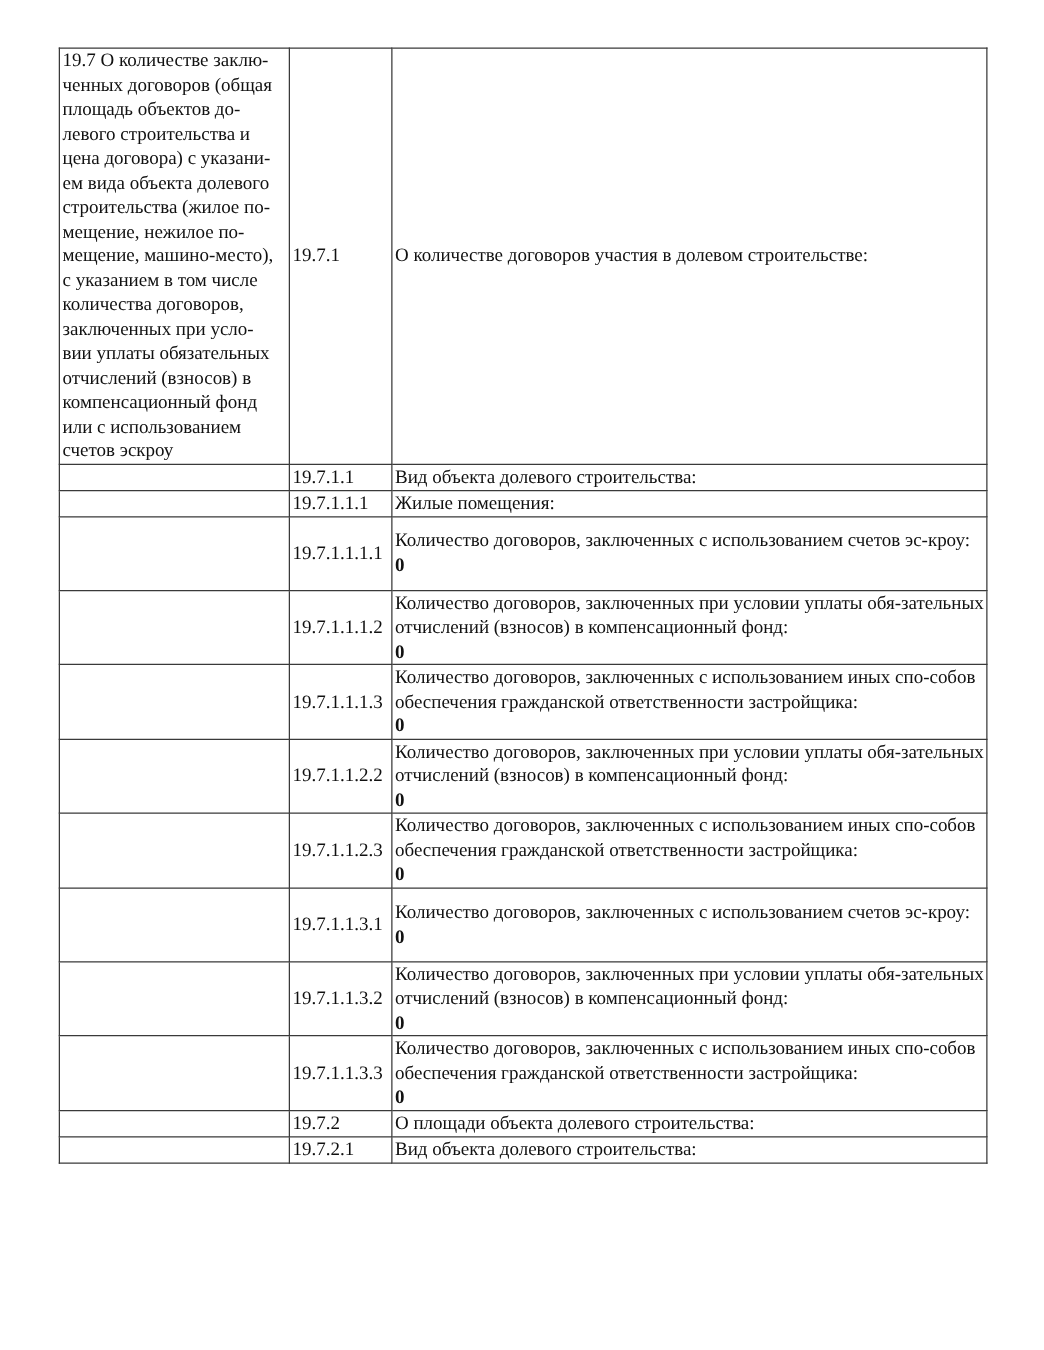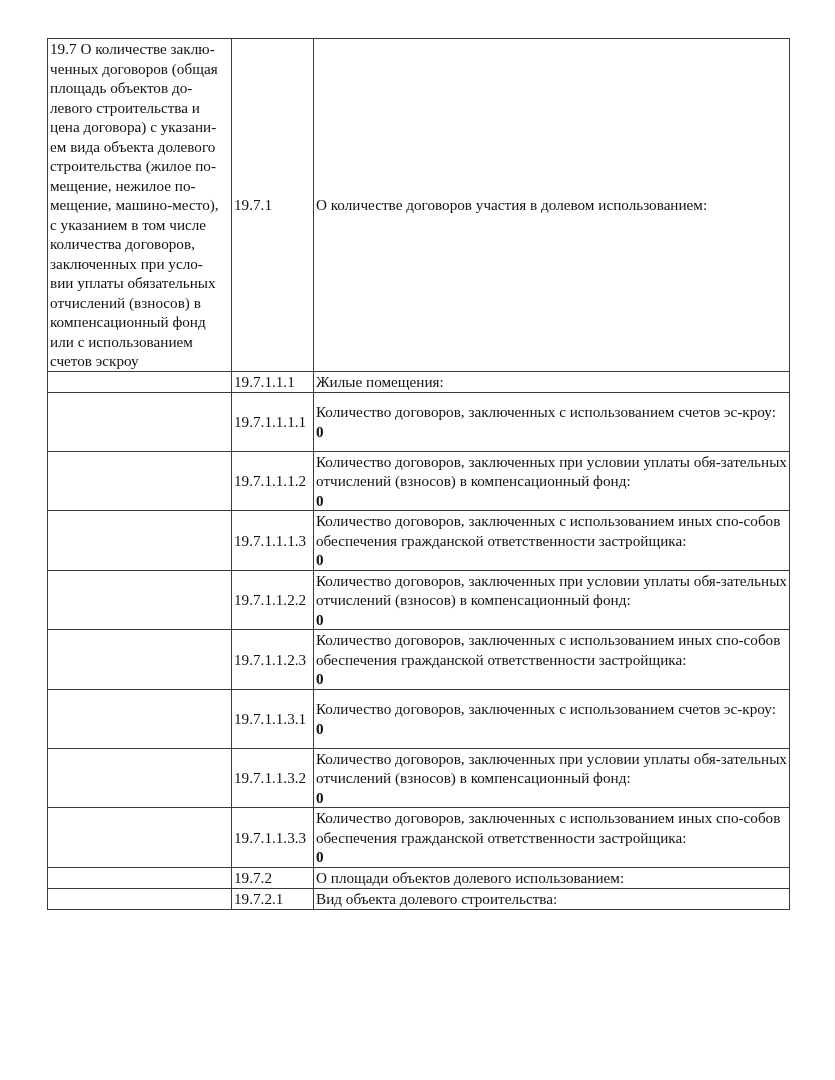--- a/index.html
+++ b/index.html
@@ -68,22 +68,27 @@
 мещение, машино-место),
 с указанием в том числе
 количества договоров,
 заключенных при усло-
 вии уплаты обязательных
 отчислений (взносов) в
 компенсационный фонд
 или с использованием
 счетов эскроу</td>
       <td class="code">19.7.1</td>
-      <td>О количестве договоров участия в долевом использованием:</td>
+      <td>О количестве договоров участия в долевом строительстве:</td>
     </tr>
+  <tr class="single">
+        <td></td>
+        <td class="code">19.7.1.1</td>
+        <td>Вид объекта долевого строительства:</td>
+      </tr>
       <tr class="single">
         <td></td>
         <td class="code">19.7.1.1.1</td>
         <td>Жилые помещения:</td>
       </tr>
       <tr class="triple">
         <td></td>
         <td class="code">19.7.1.1.1.1</td>
         <td>
           <span class="q">Количество договоров, заключенных с использованием счетов эс-кроу:</span>
@@ -142,21 +147,21 @@
         <td></td>
         <td class="code">19.7.1.1.3.3</td>
         <td>
           <span class="q">Количество договоров, заключенных с использованием иных спо-собов обеспечения гражданской ответственности застройщика:</span>
           <span class="val">0</span>
         </td>
       </tr>
       <tr class="single">
         <td></td>
         <td class="code">19.7.2</td>
-        <td>О площади объектов долевого использованием:</td>
+        <td>О площади объекта долевого строительства:</td>
       </tr>
       <tr class="single">
         <td></td>
         <td class="code">19.7.2.1</td>
         <td>Вид объекта долевого строительства:</td>
       </tr>
     </tbody>
 </table>
 
 </body></html>

